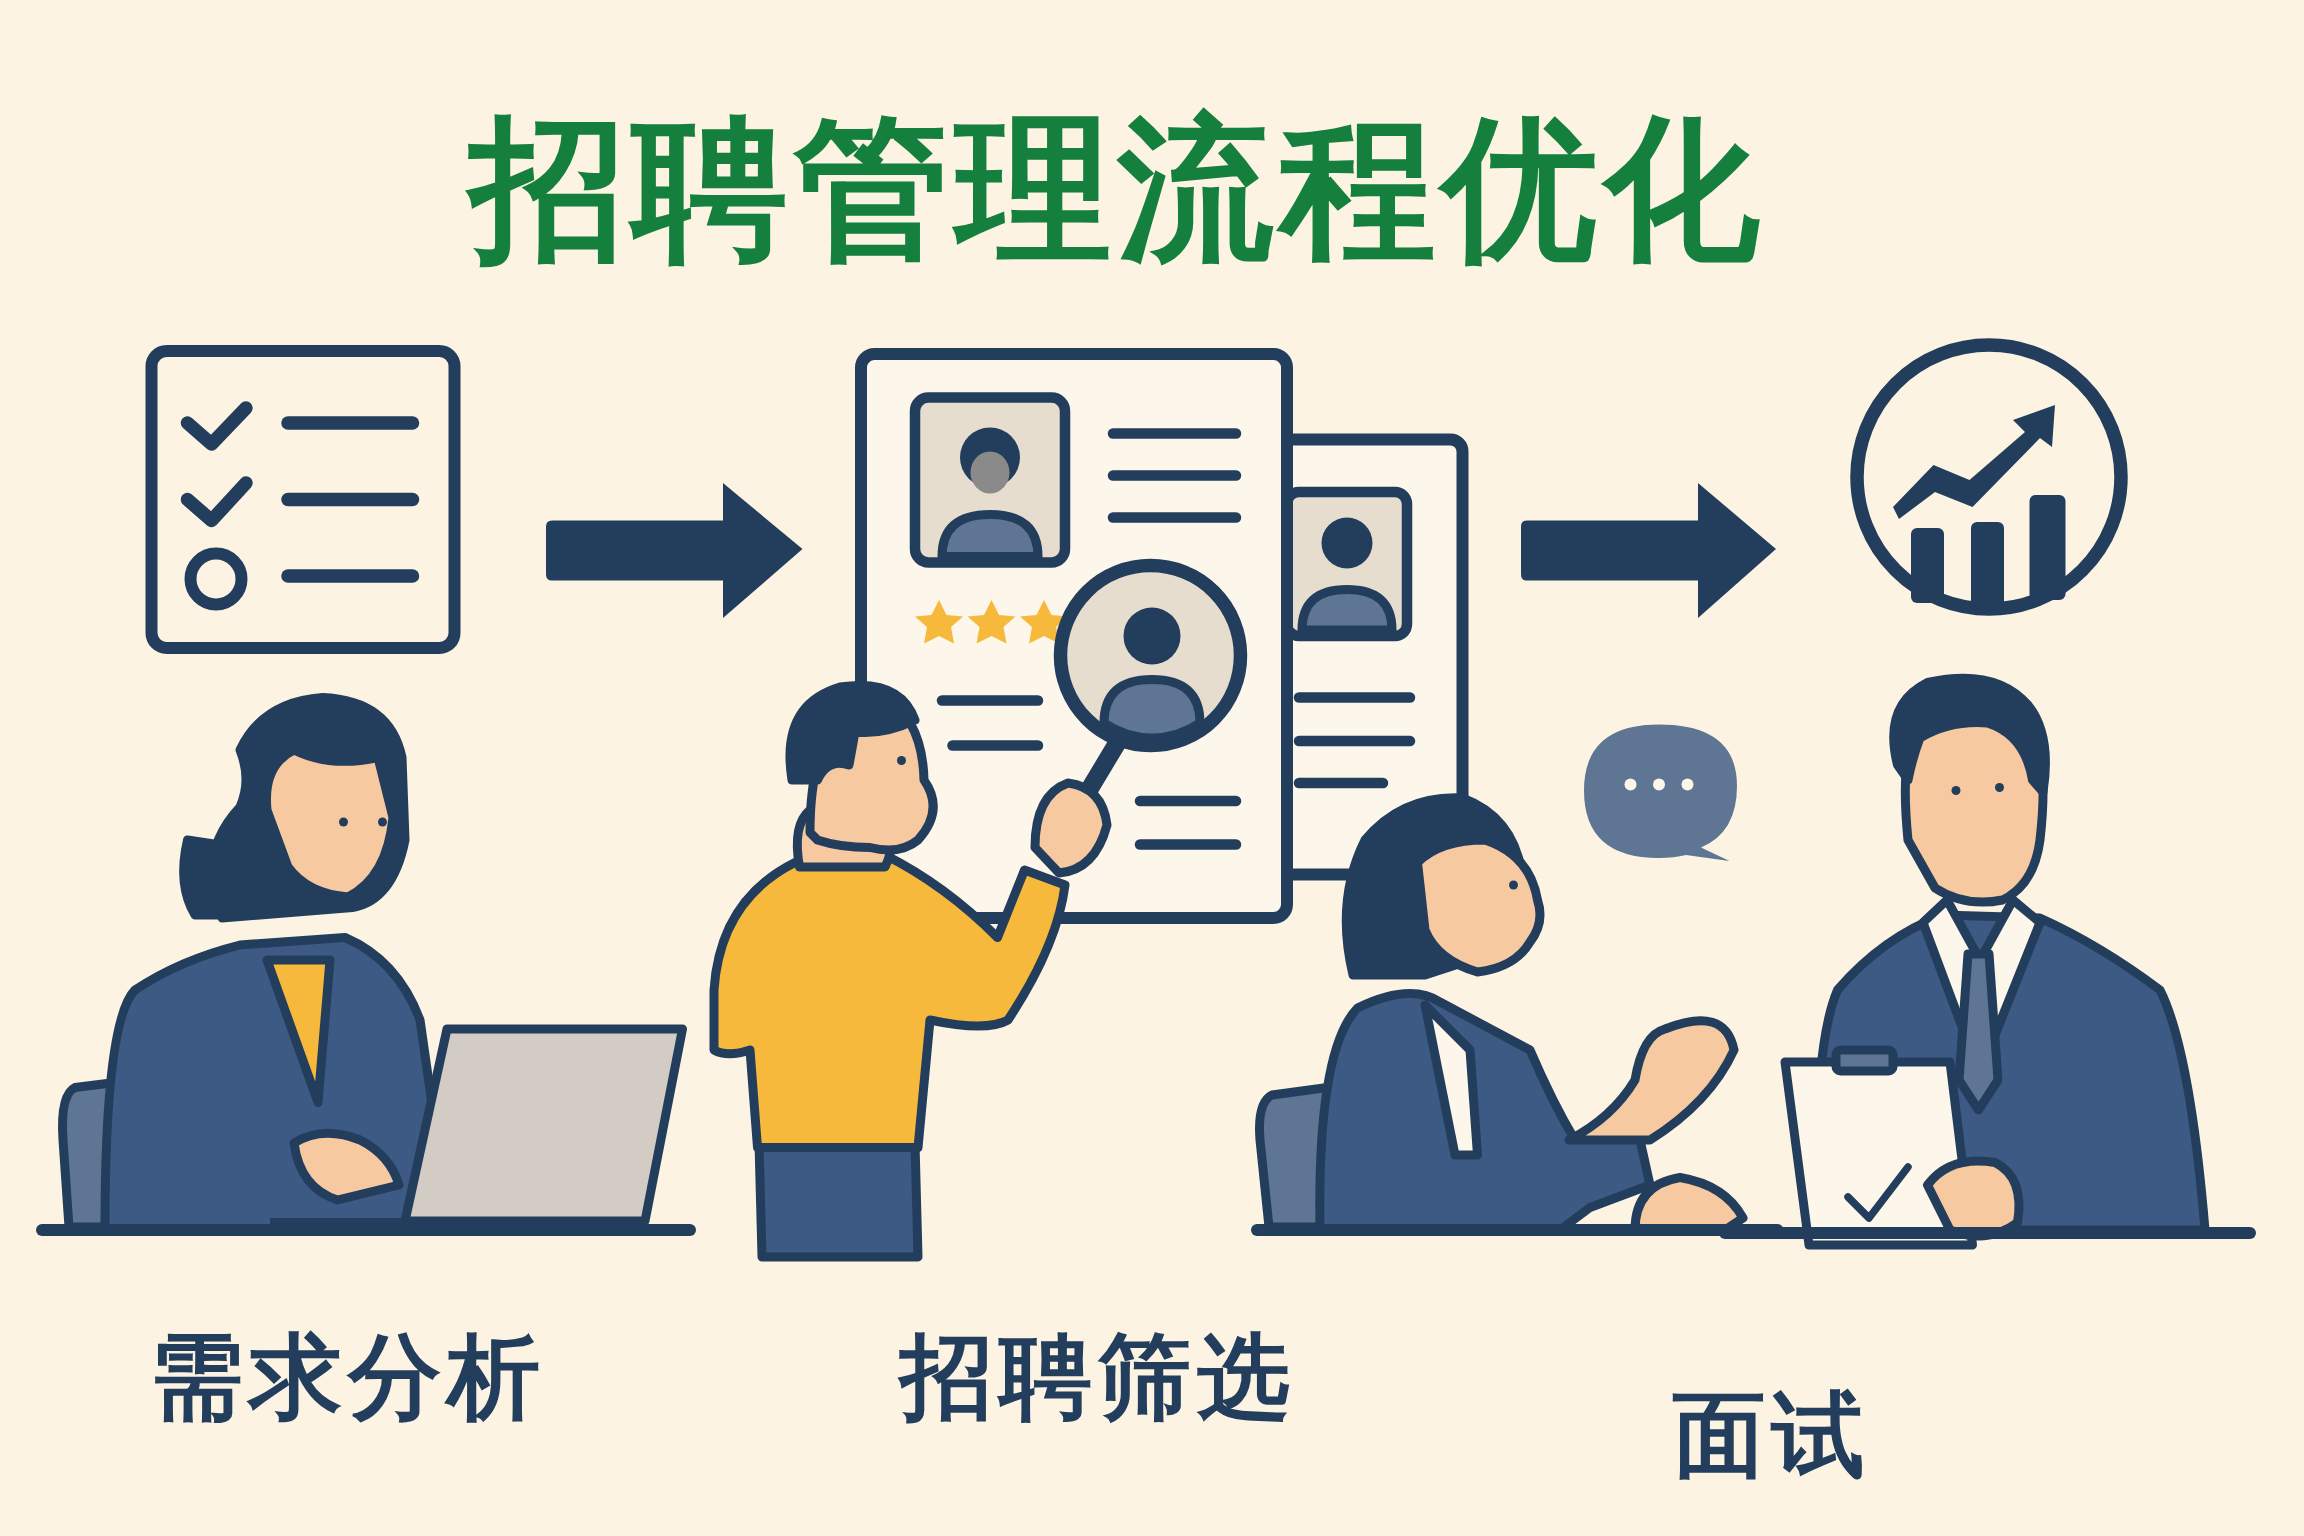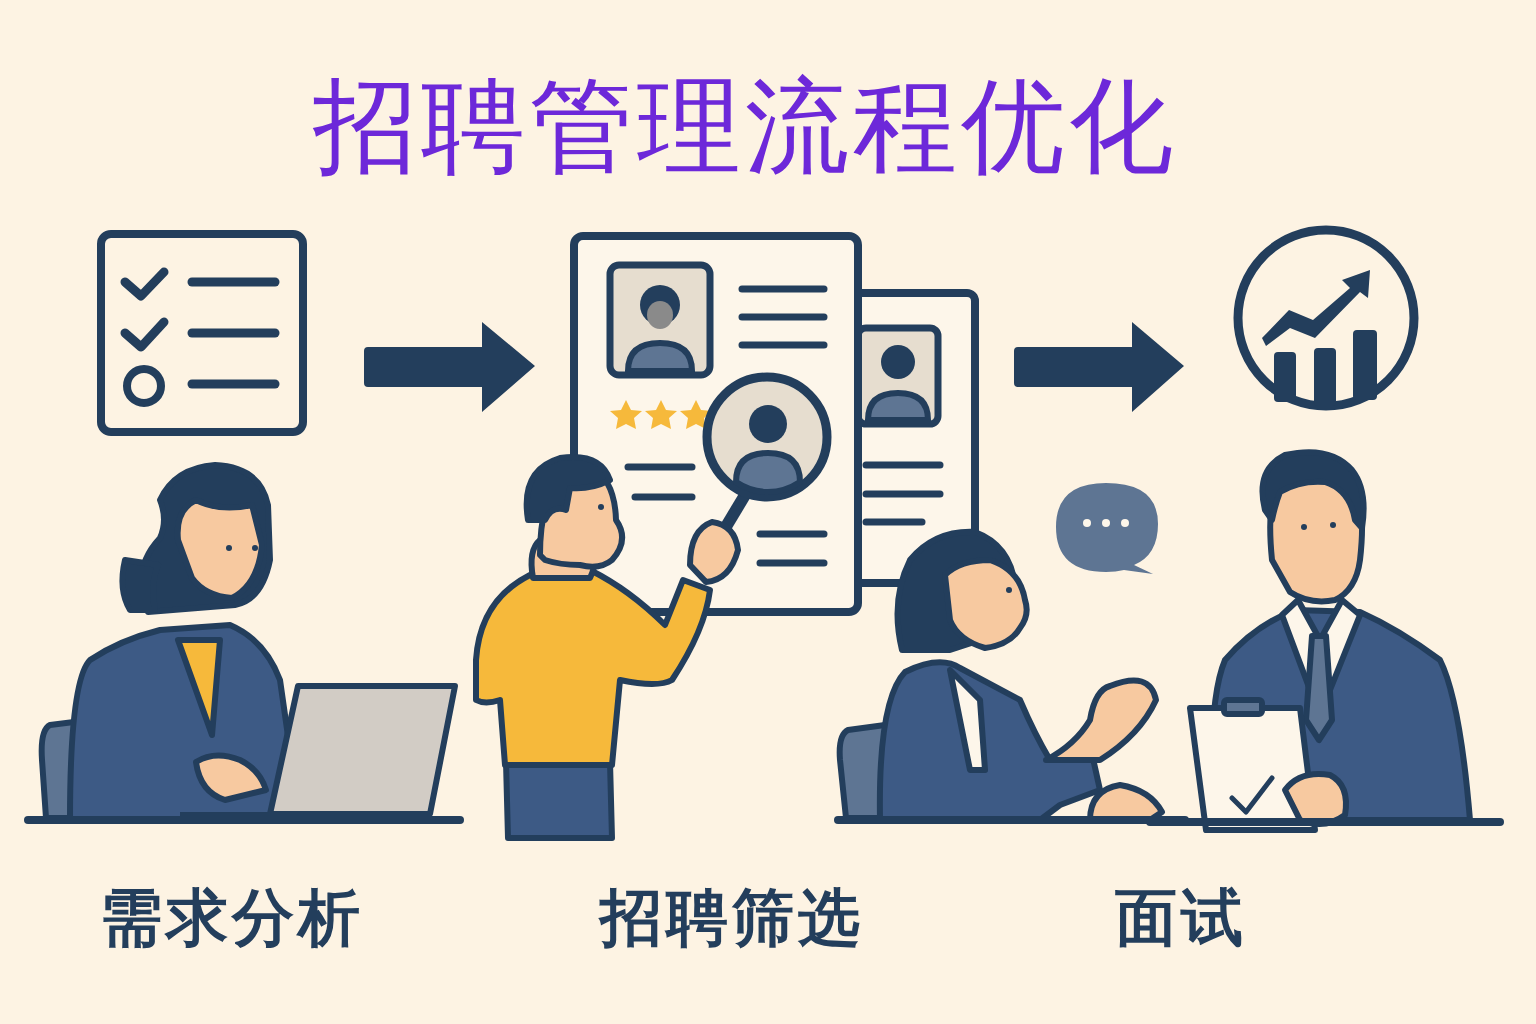--- a/index.html
+++ b/index.html
@@ -5,21 +5,21 @@
   html, body { margin: 0; padding: 0; }
   body {
     width: 1536px; height: 1024px; overflow: hidden;
     background: #fdf3e3;
     font-family: "DejaVu Sans", "Liberation Sans", sans-serif;
     position: relative;
   }
   .title {
     position: absolute; left: 0; top: 58px; width: 1490px;
     text-align: center;
-    font-size: 104px; font-weight: normal; color: #6d28d9;
+    font-size: 104px; font-weight: bold; color: #15803d;
     letter-spacing: 4px;
   }
   .stage-label {
     position: absolute; top: 876px;
     font-size: 62px; font-weight: bold; color: #233e5c;
     letter-spacing: 4px;
   }
   svg.art { position: absolute; left: 0; top: 0; }
 </style>
 </head>
@@ -151,13 +151,13 @@
       <rect x="1224" y="700" width="38" height="14" rx="3" fill="#5e7593"></rect>
       <polyline points="1232,798 1246,812 1272,778" fill="none" stroke-width="5" stroke-linecap="round"></polyline>
     </g>
     <path d="M1285,790 Q1300,770 1330,775 Q1350,785 1345,815 Q1325,830 1300,820 Z" fill="#f7c9a0"></path>
     <line x1="1150" y1="822" x2="1500" y2="822" stroke-width="8" stroke-linecap="round"></line>
   </g>
 </svg>
 
 <div class="stage-label" style="left:100px;">需求分析</div>
 <div class="stage-label" style="left:600px;text-align:right;">招聘筛选</div>
-<div class="stage-label" style="left:1115px;">面试</div>
+<div class="stage-label" style="left:1115px;margin-top:39px;">面试</div>
 
 </body></html>

